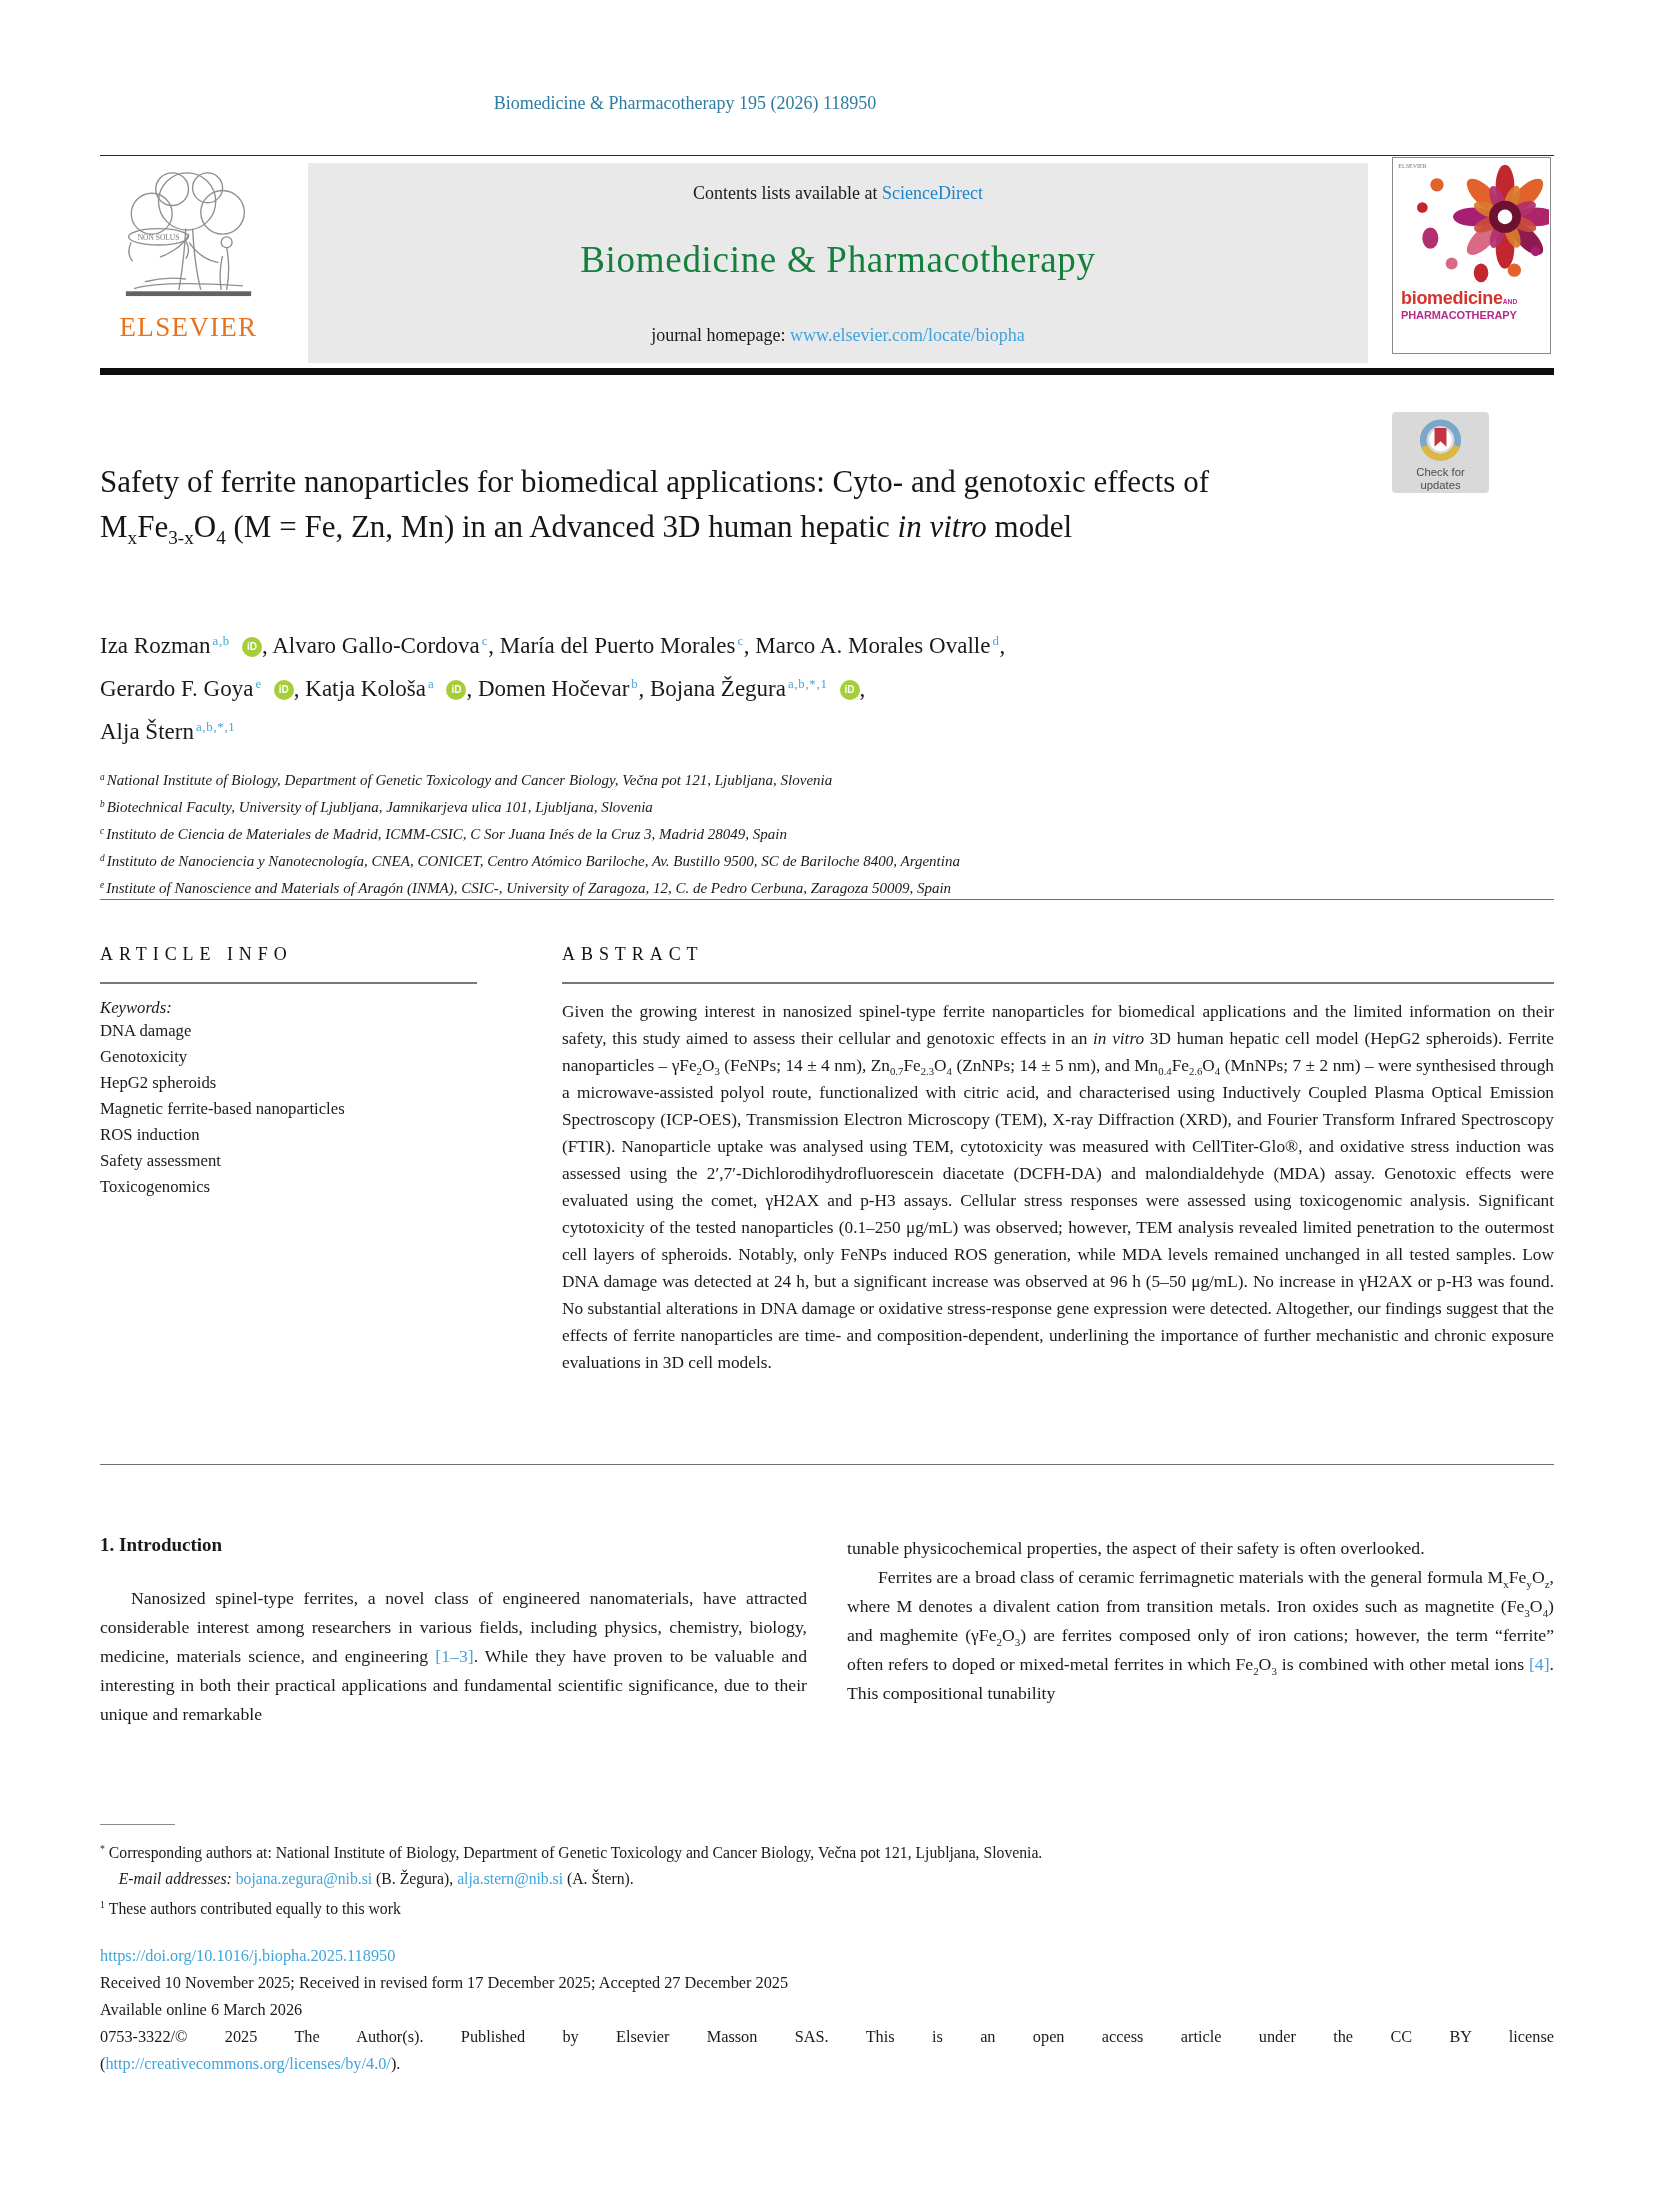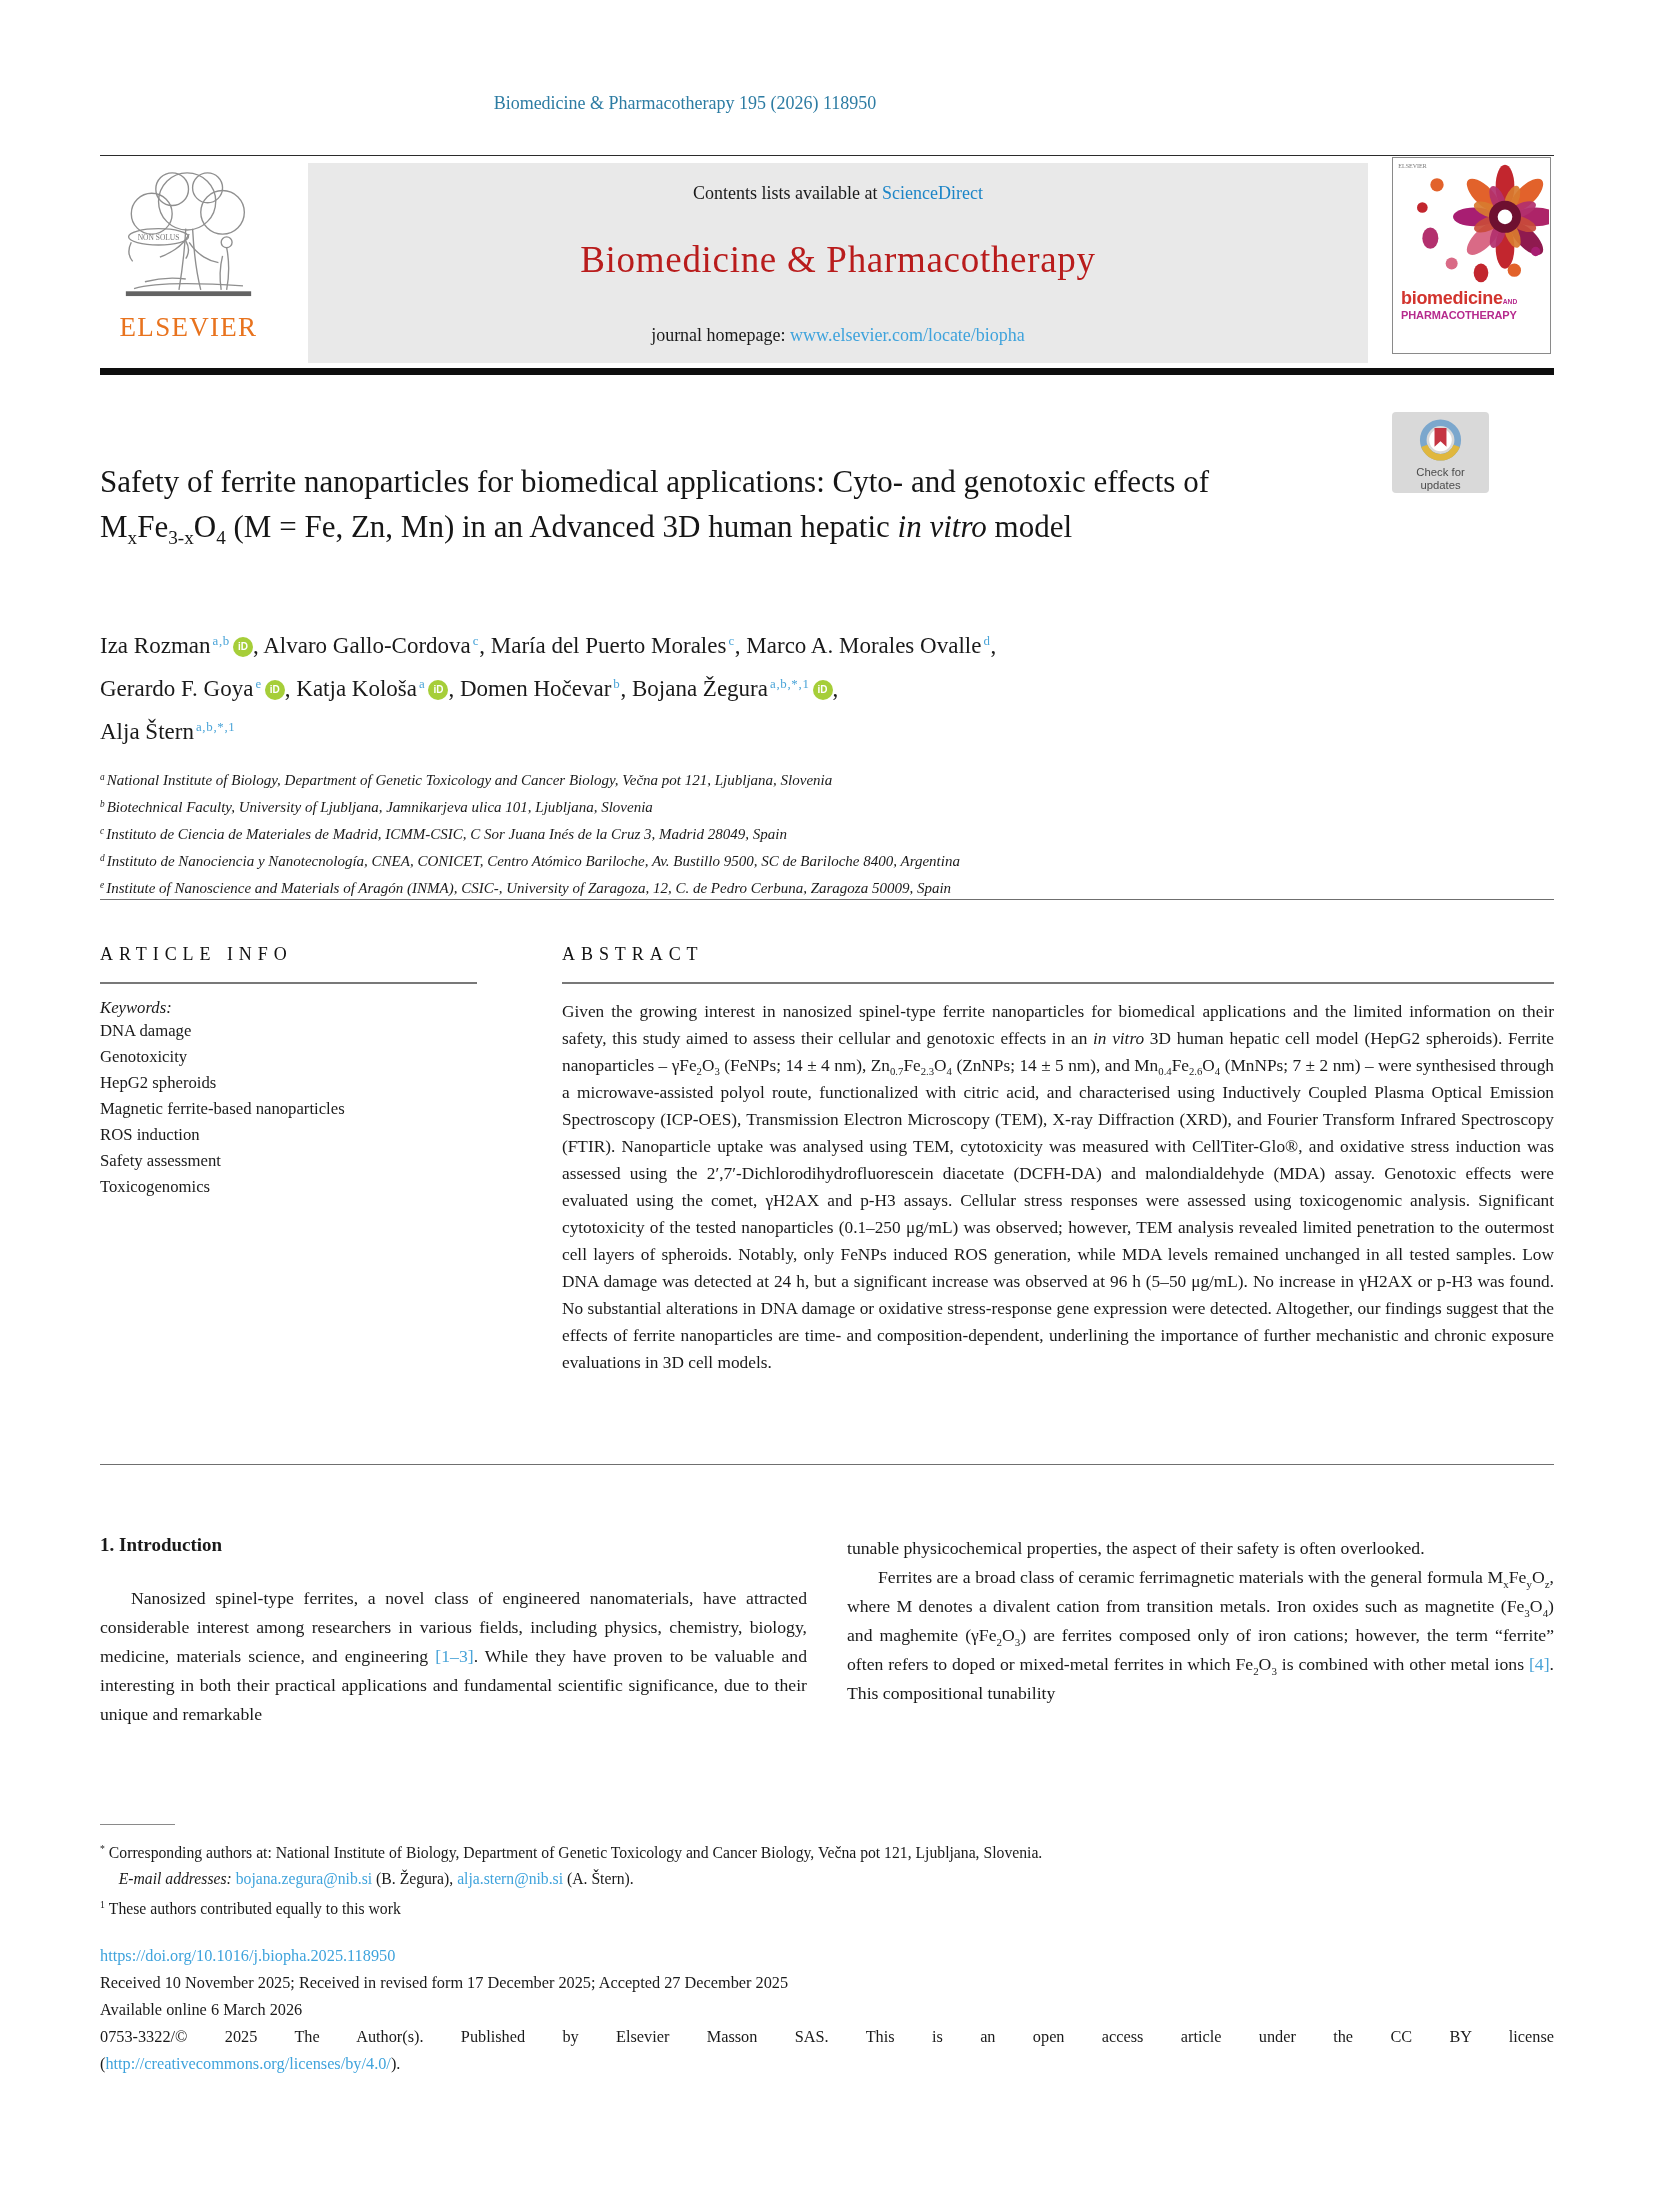--- a/index.html
+++ b/index.html
@@ -13,21 +13,21 @@
   .rule-gray{left:100px;width:1454px;height:1.3px;background:#6f6f6f;}
 
   
   .masthead{top:163px;left:100px;width:1454px;height:200px;}
   .m-logo{position:absolute;left:0;top:2.7px;width:177px;text-align:center;}
   .m-wordmark{font-size:27px;color:var(--orange);letter-spacing:1.3px;margin-top:1.3px;}
   .m-gray{position:absolute;left:208px;top:0;width:1060px;height:200px;background:#e9e9e9;
           display:flex;flex-direction:column;align-items:center;justify-content:space-between;
           padding:20px 0 17.3px 0;box-sizing:border-box;}
   .m-contents{font-size:18px;}
-  .m-journal{font-size:37px;letter-spacing:0.7px;color:#b91c1c;}
+  .m-journal{font-size:37px;letter-spacing:0.7px;color:#15803d;}
   .m-homepage{font-size:18px;margin-top:9px;}
   .link-blue{color:var(--link_blue);}
   .link-light{color:var(--link_light);}
   .m-cover{position:absolute;left:1292px;top:-6px;width:159px;height:197px;background:#fff;
            border:1.3px solid #8a8a8a;box-sizing:border-box;}
   .cover-els{position:absolute;left:5.3px;top:5.3px;font-size:6px;color:#777;font-family:"Liberation Serif",serif;text-align:center;line-height:6.7px;}
   .cover-biomed{position:absolute;left:8px;top:132px;font-family:"Liberation Sans",sans-serif;
                 font-weight:bold;color:var(--cover_red);font-size:18px;letter-spacing:-0.3px;line-height:17.3px;}
   .cover-and{font-size:6.7px;color:var(--cover_magenta);font-weight:bold;letter-spacing:0;}
   .cover-pharma{position:absolute;left:8px;top:151px;font-family:"Liberation Sans",sans-serif;
@@ -38,21 +38,21 @@
   .check-badge{top:412px;left:1392px;width:97px;height:81px;background:#d9d9d9;border-radius:4px;
                text-align:center;}
   .cb-text{font-family:"Liberation Sans",sans-serif;font-size:11.3px;color:#4c4c4c;line-height:13.3px;margin-top:-4px;}
 
   
   .title{top:459px;left:100px;width:1200px;font-size:31px;line-height:45px;color:#161616;}
   .authors{top:622px;left:100px;width:1267px;font-size:23px;line-height:38px;}
   .a-sup{color:var(--ref_blue);font-size:0.56em;vertical-align:0.62em;letter-spacing:0.7px;margin-left:2px;}
   .orcid{display:inline-block;width:20px;height:20px;border-radius:50%;background:var(--orcid_green);
          color:#fff;font-family:"Liberation Sans",sans-serif;font-size:10px;font-weight:bold;
-         text-align:center;line-height:20px;margin-left:3px;vertical-align:3.3px;}
+         text-align:center;line-height:20px;margin-left:12px;vertical-align:3.3px;}
   .affils{top:765px;left:100px;width:1454px;font-size:15px;line-height:24px;font-style:italic;}
   .affil-sup{font-size:0.62em;vertical-align:0.55em;margin-right:2px;}
 
   
   .info-grid{top:944px;left:100px;width:1454px;display:grid;grid-template-columns:377px 992px;column-gap:85px;}
   .sec-head{font-size:18px;letter-spacing:0.33em;color:#111;}
   .sub-rule{height:1.3px;background:#787878;margin-top:17.3px;}
   .kw-label{font-style:italic;font-size:16.7px;margin-top:14.7px;}
   .kw-item{font-size:16.7px;line-height:26px;}
   .abstract-text{margin-top:14.7px;font-size:17.3px;line-height:27px;text-align:justify;}

